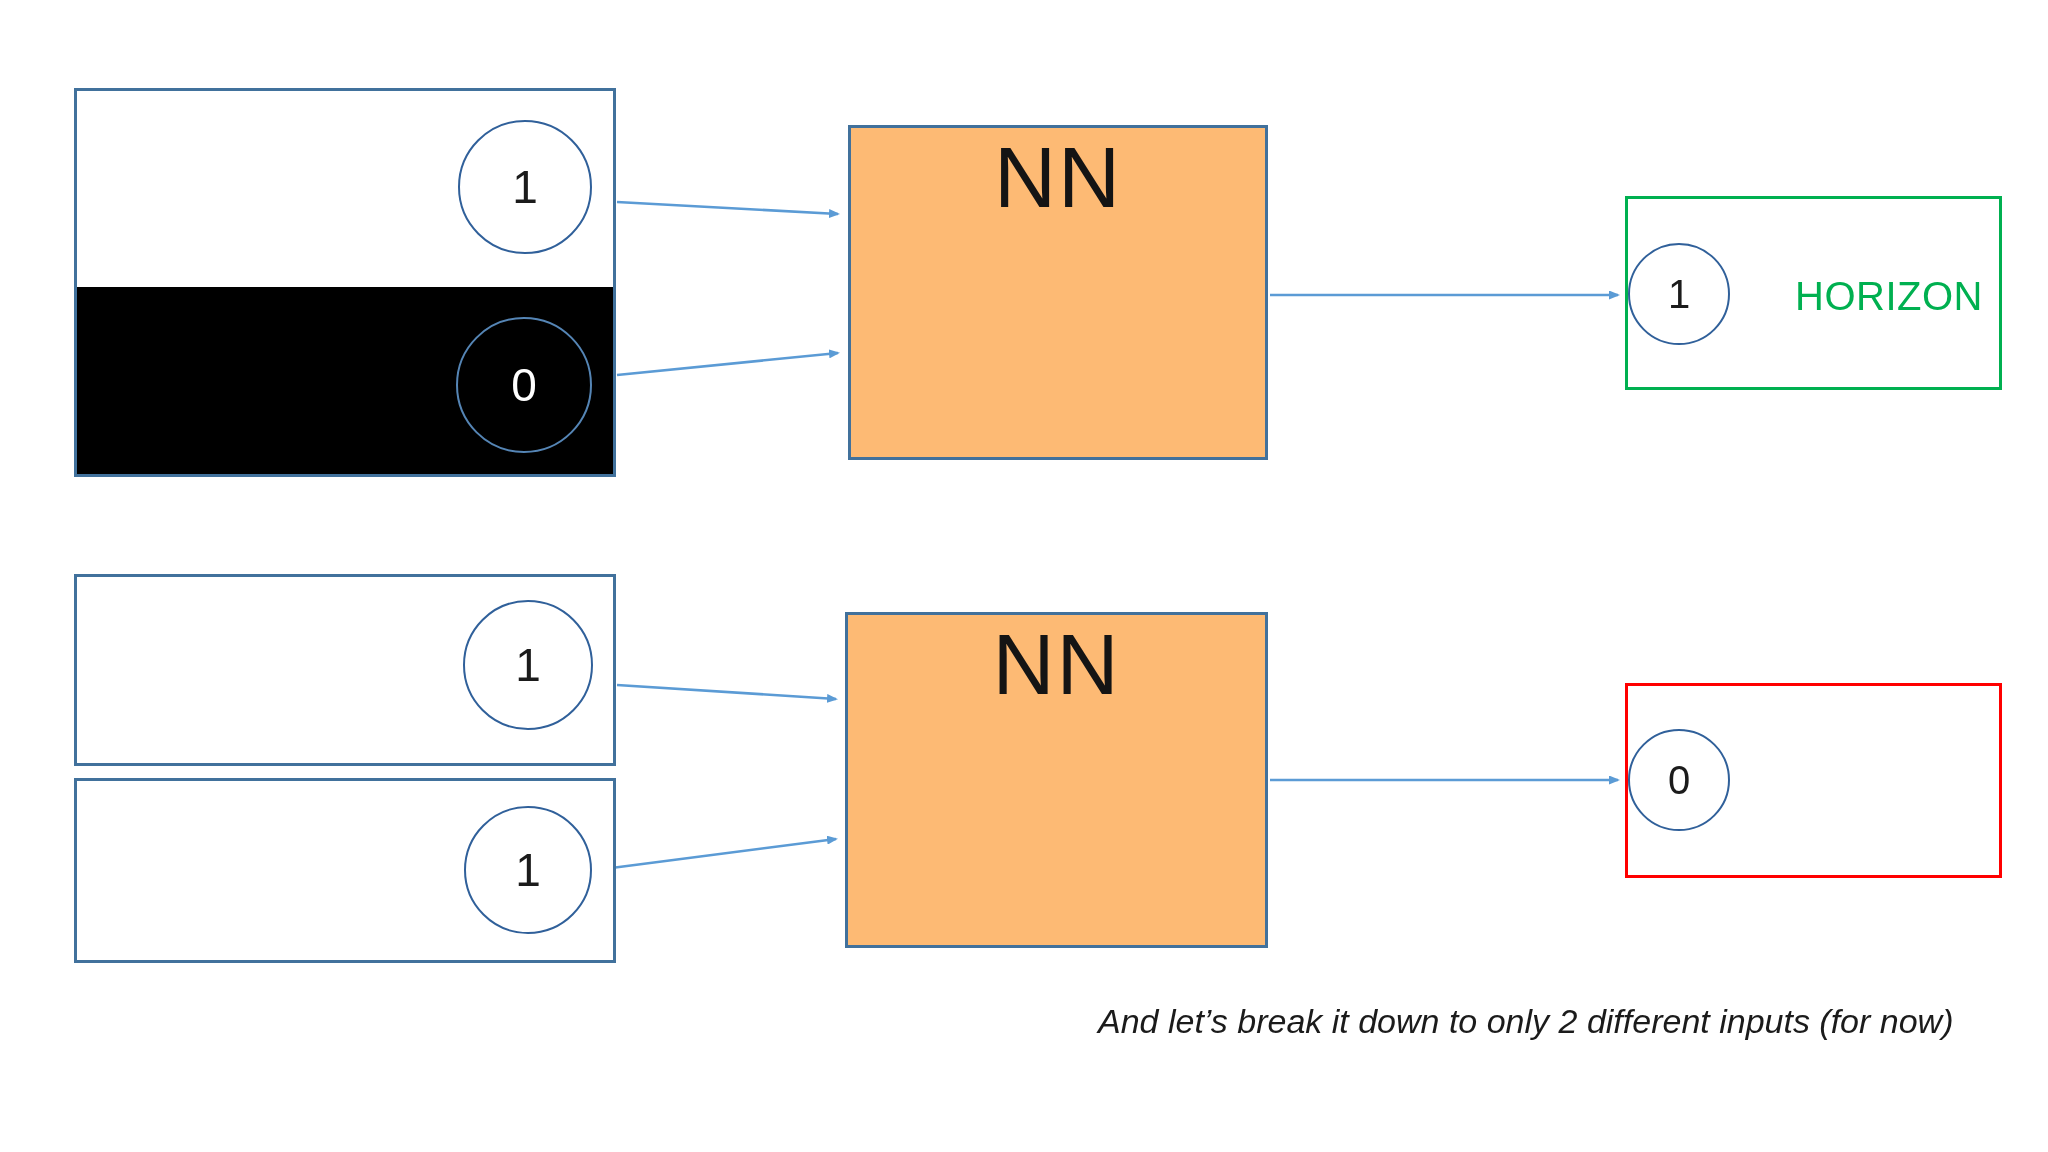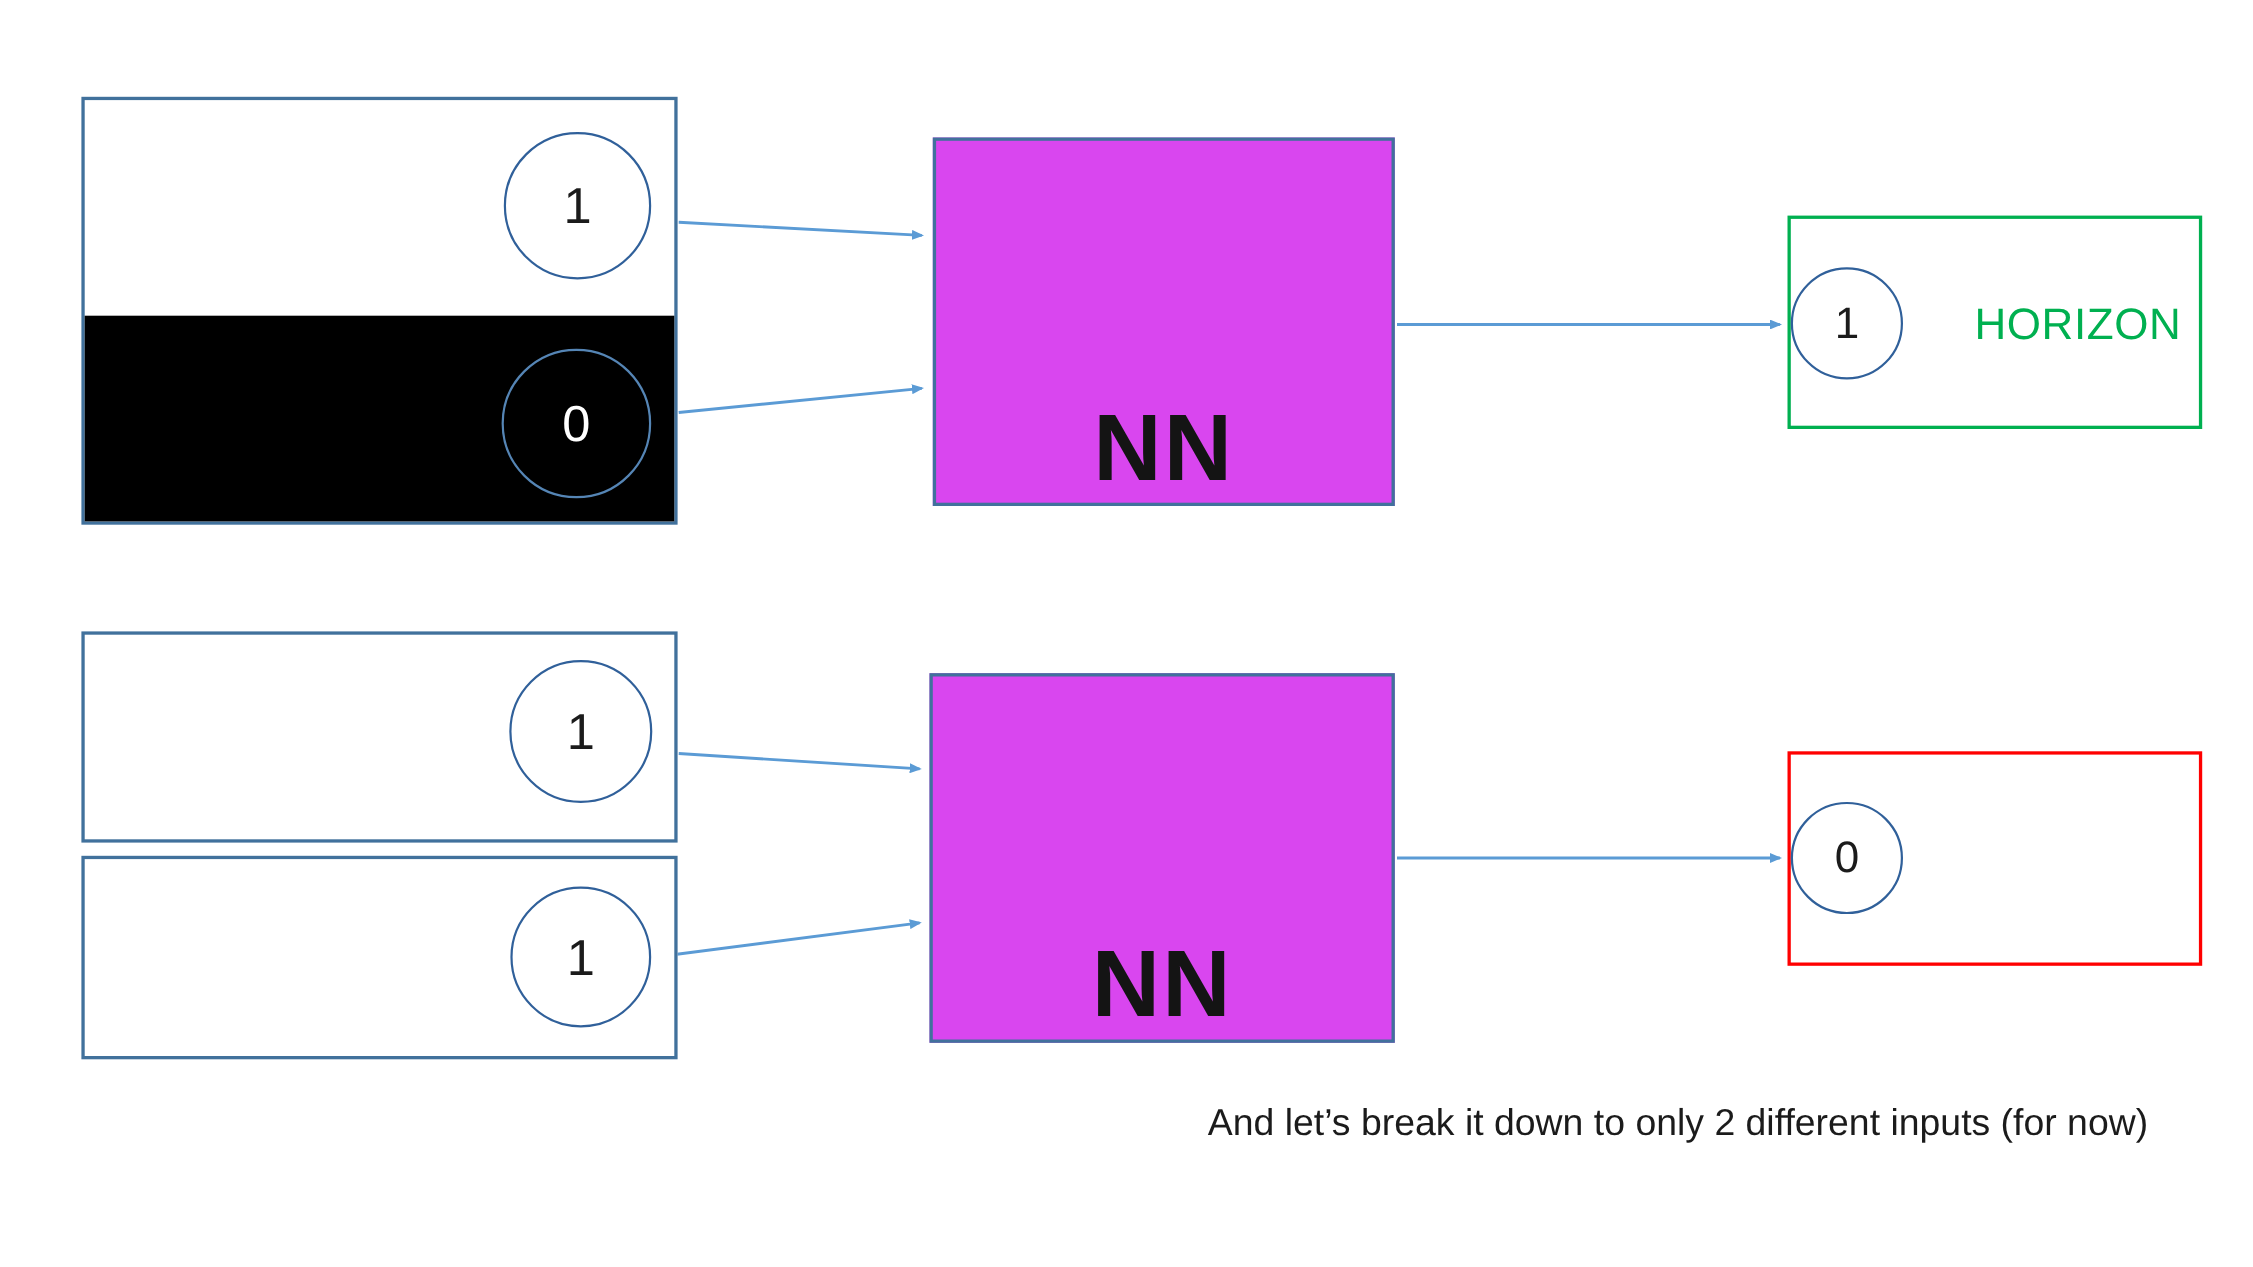--- a/index.html
+++ b/index.html
@@ -32,34 +32,34 @@
     position:absolute;box-sizing:border-box;border-radius:50%;
     display:flex;align-items:center;justify-content:center;
     background:#ffffff;border:2.5px solid var(--circle-blue);
     color:var(--text-black);
   }
   .circle.on-dark{background:transparent;border-color:var(--circle-blue-light);color:#ffffff;}
   .circle .digit{line-height:1;}
   .digit-lg{font-size:46px;}
   .digit-md{font-size:40px;}
   .nn-box{
-    position:absolute;box-sizing:border-box;background:#d946ef;
+    position:absolute;box-sizing:border-box;background:#fdba74;
     border:3px solid var(--shape-blue);
-    display:flex;align-items:flex-end;justify-content:center;font-weight:bold;
+    display:flex;align-items:flex-start;justify-content:center;
   }
   .nn-label{font-size:86px;color:#141414;letter-spacing:2px;}
   .out-label{
     position:absolute;transform:translateY(-50%);
     font-size:40px;white-space:nowrap;letter-spacing:0.5px;
   }
   .out-label.green{color:var(--accent-green);}
   .out-label.red{color:var(--accent-red);}
   .caption{
     position:absolute;white-space:nowrap;
-    font-size:34px;color:var(--text-black);
+    font-size:34px;color:var(--text-black);font-style:italic;
   }
 </style>
 </head>
 <body>
 
 <div class="canvas">
 
   <svg class="arrow-layer" viewBox="0 0 2048 1152">
     <defs>
       <marker id="ah" markerWidth="11" markerHeight="9" refX="9" refY="4.5" orient="auto" markerUnits="userSpaceOnUse">

